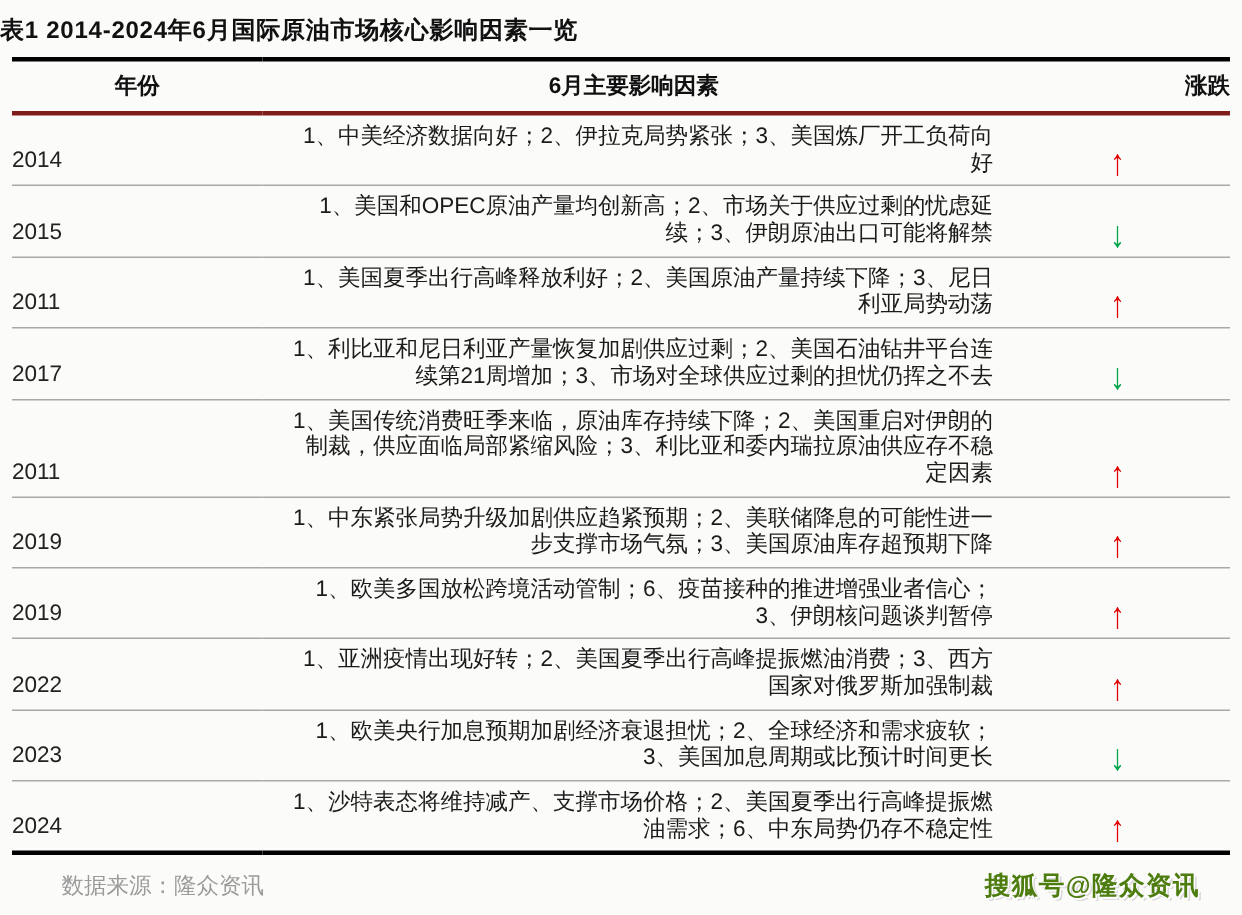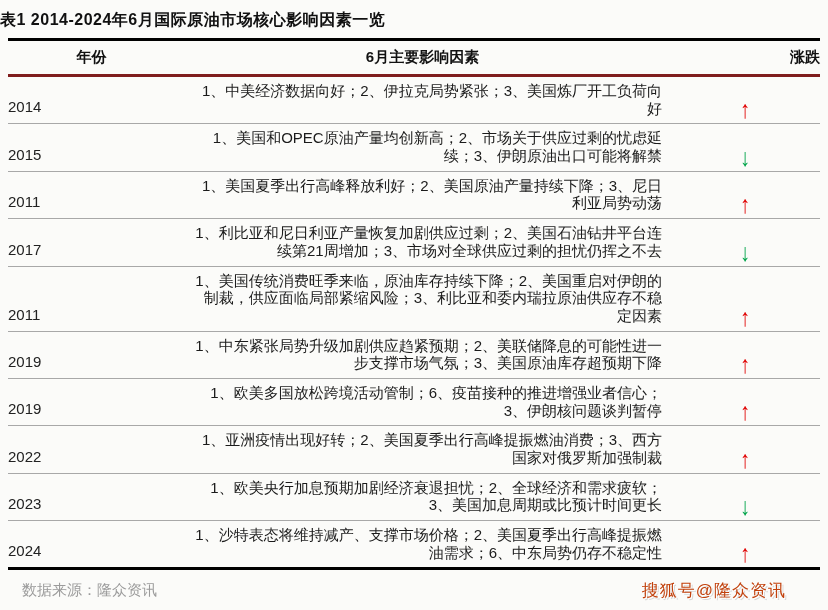--- a/index.html
+++ b/index.html
@@ -67,32 +67,32 @@
   }
   .arrow {
     font-size: 20px;
     font-weight: bold;
     line-height: 1;
     display: inline-block;
     transform: scaleY(1.25);
   }
   .source-note {
     position: absolute;
-    left: 22px;
+    left: 41px;
     bottom: 10px;
     font-size: 15px;
     color: #9b9b9b;
   }
   .watermark {
     position: absolute;
-    right: 42px;
+    right: 28px;
     bottom: 8px;
     font-size: 17px;
-    font-weight: normal;
-    color: #c2410c;
+    font-weight: bold;
+    color: #4d7c0f;
     text-shadow: 1px 1px 0 #ffffff, 2px 2px 0 #d8d8d8;
     letter-spacing: 1px;
   }
 </style>
 </head>
 <body>
 
 <div class="page">
 
   <div class="title">表1  2014-2024年6月国际原油市场核心影响因素一览</div>

